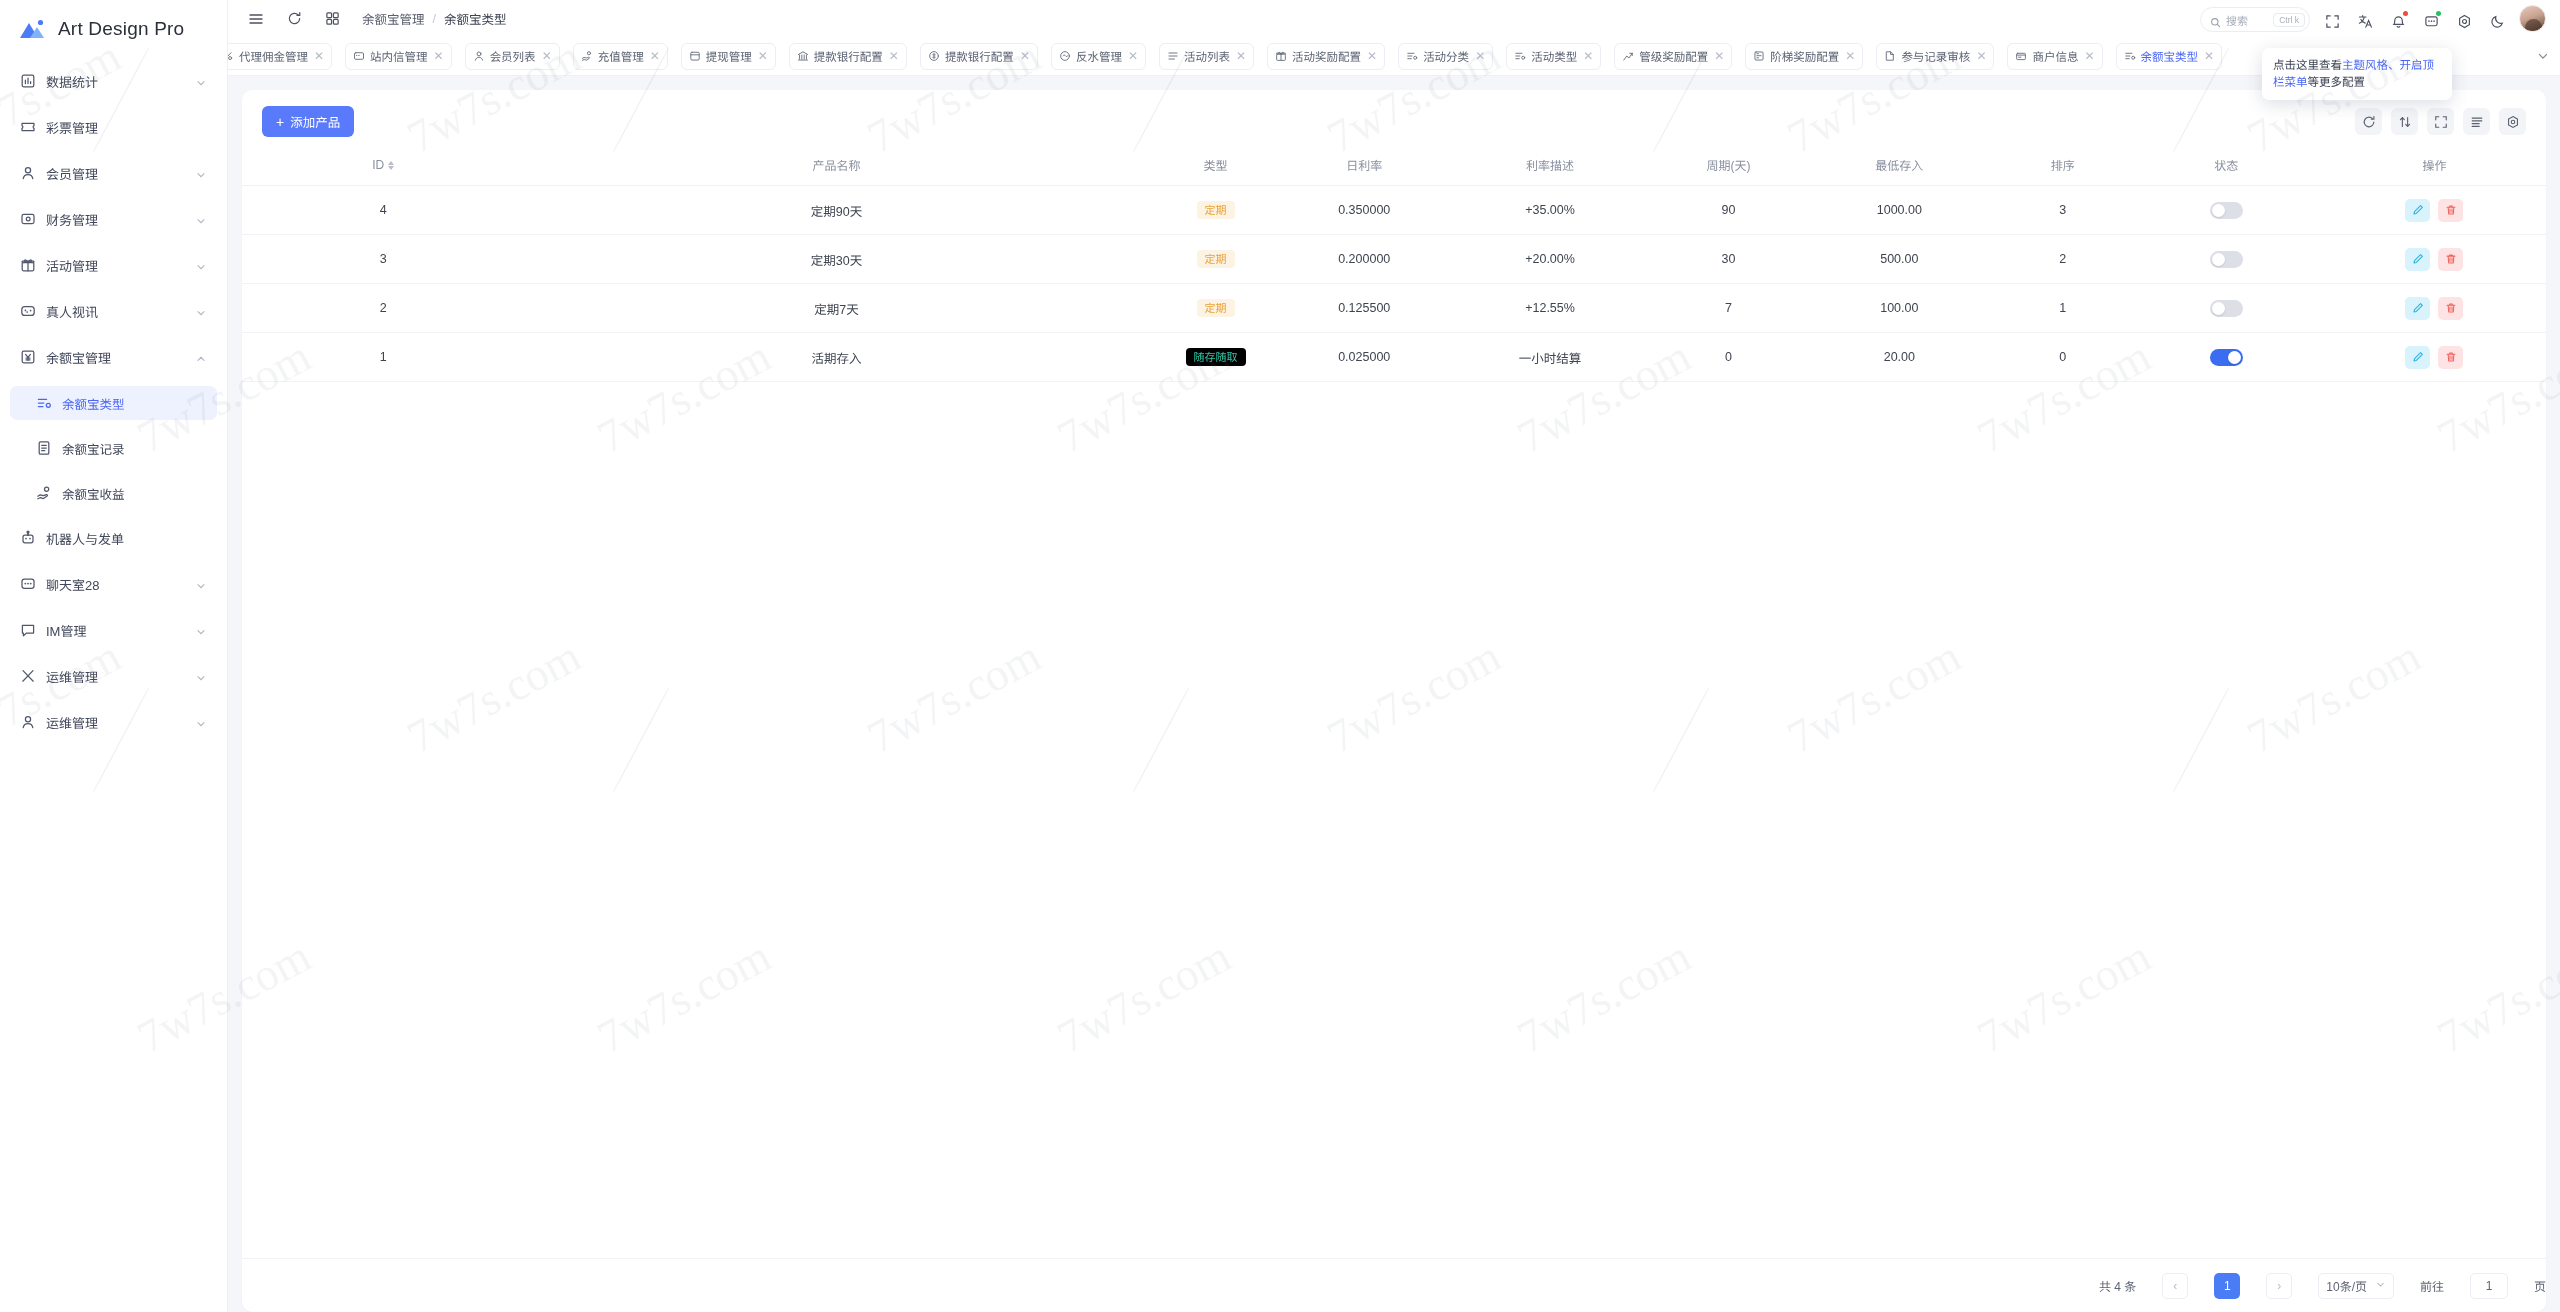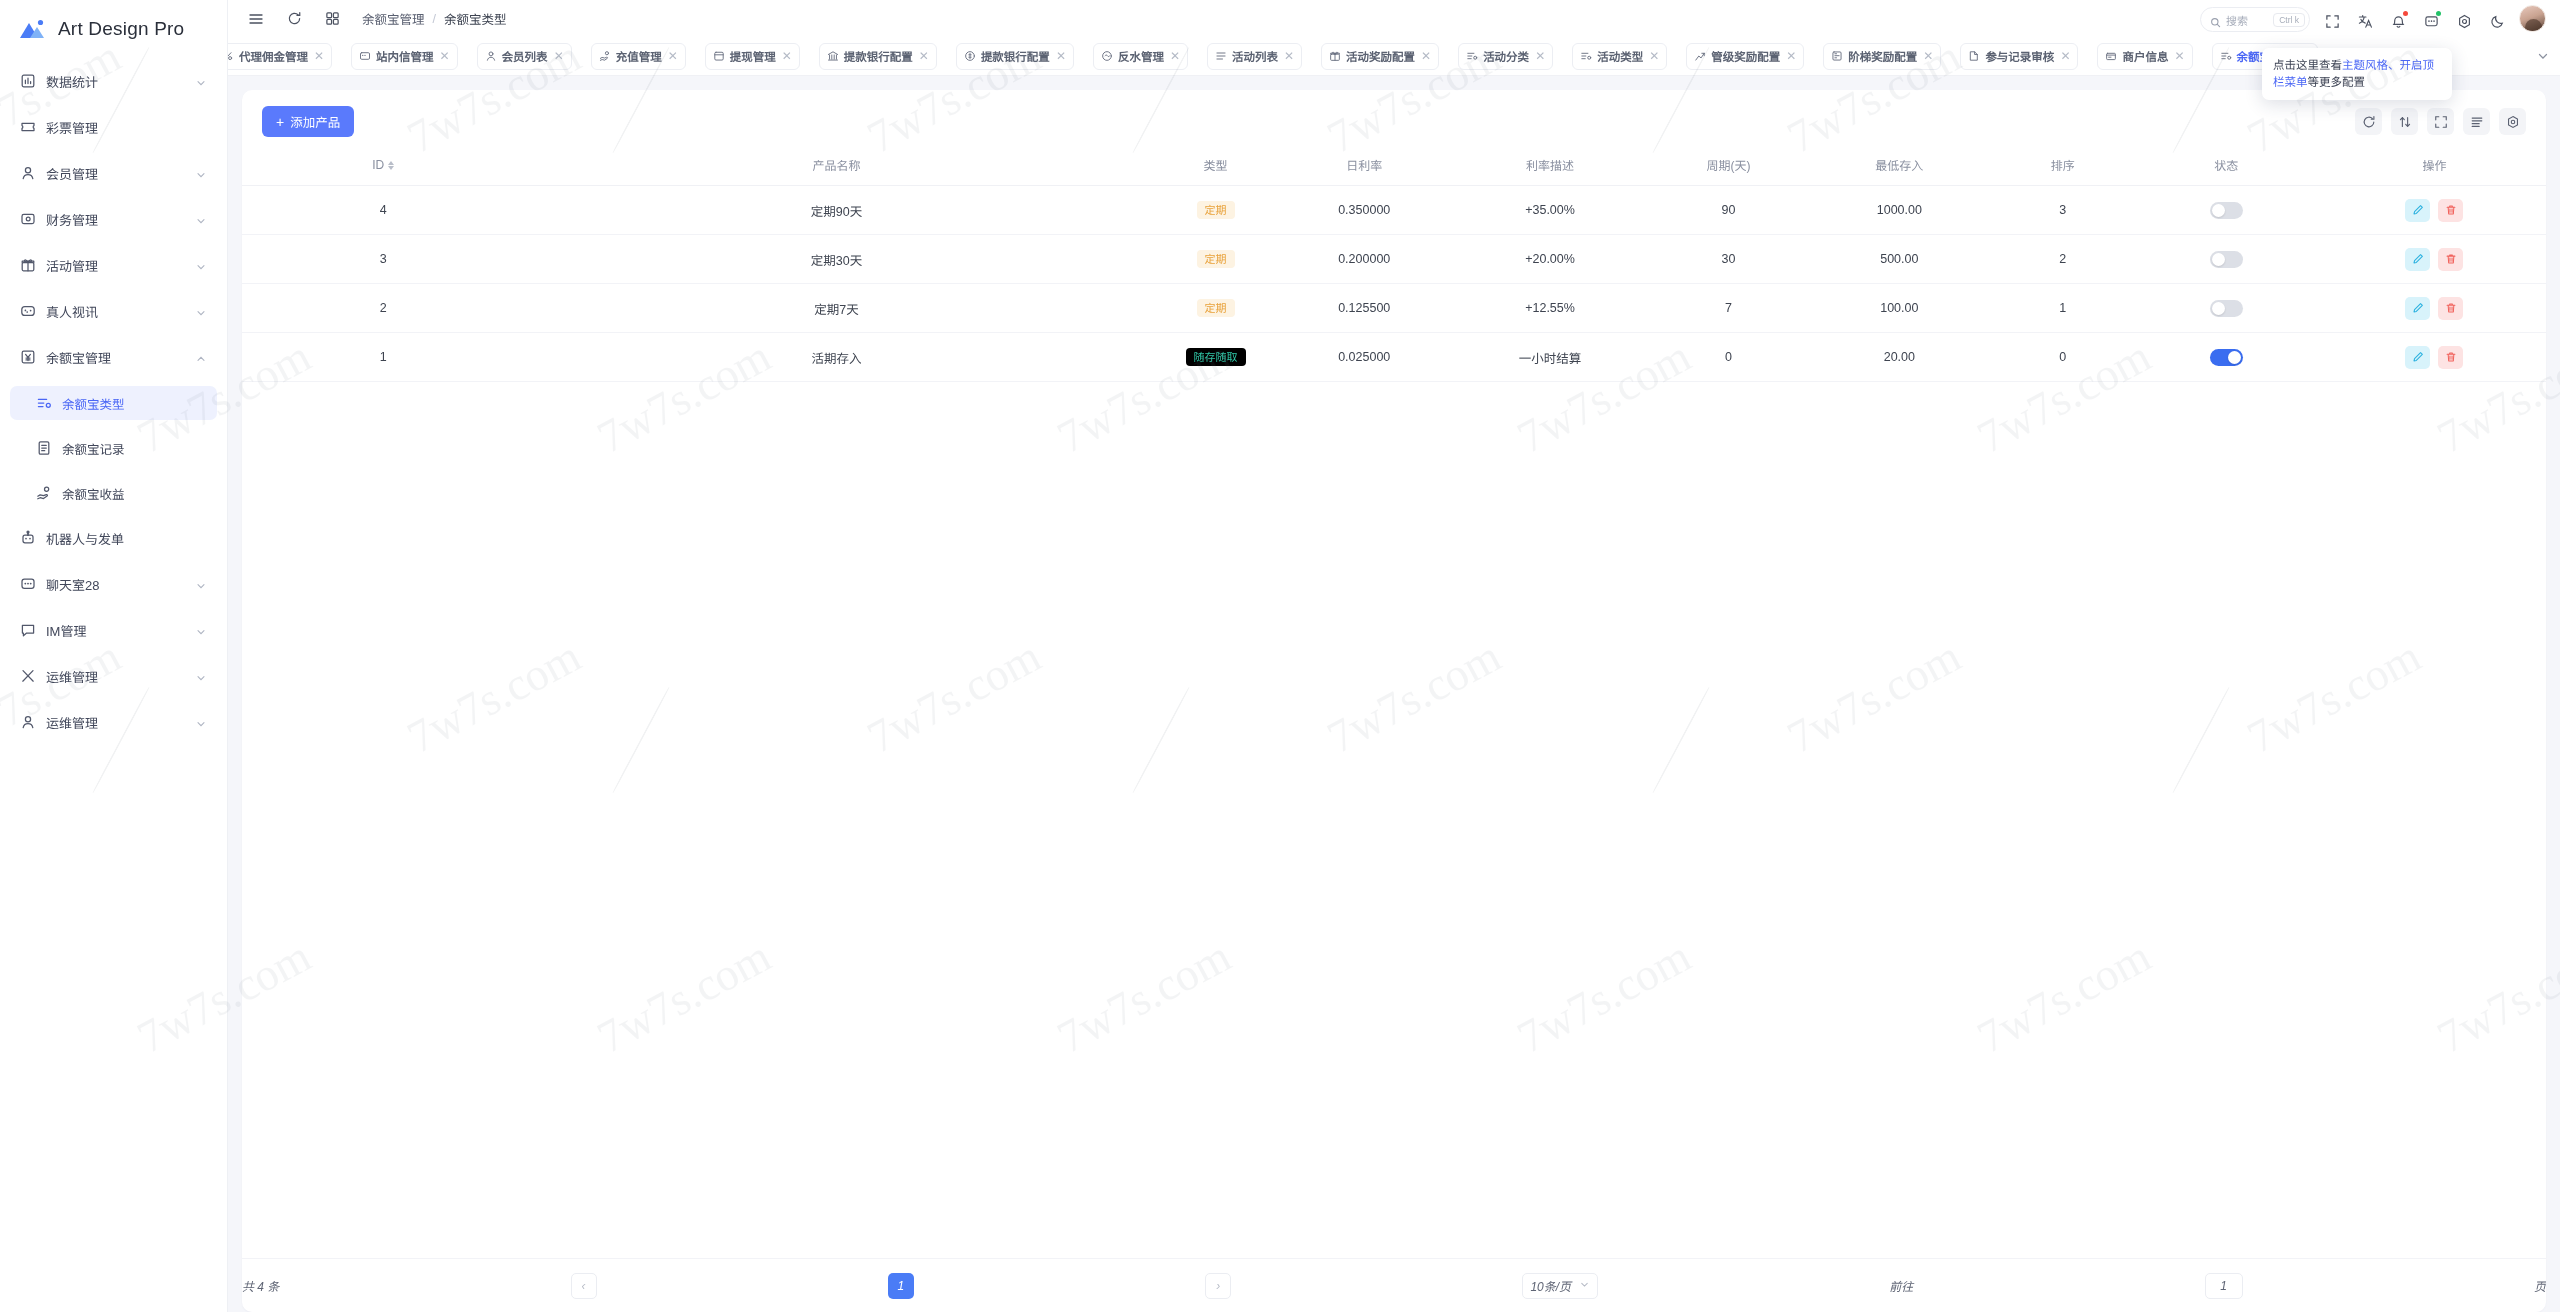--- a/index.html
+++ b/index.html
@@ -64,21 +64,21 @@
   .dot.green { background: #23c268; }
   .avatar {
     width: 27px; height: 27px; border-radius: 50%; overflow: hidden; cursor: pointer;
     background: linear-gradient(160deg,#e8c9bd 0%, #c9a391 45%, #5a4236 100%);
     border: 1px solid #f0e6e0; position: relative;
   }
   .avatar:after{content:"";position:absolute;left:5px;top:13px;width:17px;height:17px;border-radius:50% 50% 40% 40%;background:rgba(60,40,30,.55);}
 
   
   .tabsbar { height: 39px; background: #fff; display: flex; align-items: center; padding: 0 0 0 0; position: relative; flex: 0 0 39px; border-bottom:1px solid #f0f1f5;}
-  .tabs-scroll { display: flex; align-items: flex-end; gap: 19px; padding-left: 0px; overflow: hidden; flex: 1 1 auto; margin-left: -14px; font-weight: bold;}
+  .tabs-scroll { display: flex; align-items: flex-end; gap: 13px; padding-left: 0px; overflow: hidden; flex: 1 1 auto; margin-left: -14px;}
   .tab {
     height: 27px; border: 1px solid #eceef3; border-radius: 6px; background: #fff;
     display: flex; align-items: center; gap: 5px; padding: 0 7px; flex: 0 0 auto;
     font-size: 11.5px; color: #5b6272; cursor: pointer; white-space: nowrap;
   }
   .tab .t-ico { width: 12px; height: 12px; flex: 0 0 12px; color: #6a7081; display:flex;align-items:center;justify-content:center;}
   .tab .t-x { font-size: 12px; color: #b4bac6; margin-left: 1px; }
   .tab.active { color: #4a66f5; }
   .tabs-more { width: 34px; height: 39px; display: flex; align-items: center; justify-content: center; color: #8c92a0; flex: 0 0 34px; cursor: pointer;}
 
@@ -137,21 +137,21 @@
   .switch i { position: absolute; width: 13px; height: 13px; border-radius: 50%; background: #fff; top: 2px; left: 2px; transition: none; box-shadow: 0 1px 2px rgba(0,0,0,.12);}
   .switch.on { background: #3a6df0; }
   .switch.on i { left: 18px; }
 
   .act { display: inline-flex; gap: 8px; justify-content: center; }
   .act-btn { width: 25px; height: 23px; border-radius: 5px; display: flex; align-items: center; justify-content: center; cursor: pointer; }
   .act-btn.edit { background: #d8f3fb; color: #2fb3e0; }
   .act-btn.del { background: #fde3e3; color: #f1625c; }
 
   
-  .pager { height: 54px; display: flex; align-items: center; justify-content: space-between; gap: 0; border-top: 1px solid #f2f3f7; flex: 0 0 54px; font-style: italic;}
+  .pager { height: 54px; display: flex; align-items: center; justify-content: flex-end; gap: 26px; border-top: 1px solid #f2f3f7; flex: 0 0 54px;}
   .pg-total { font-size: 12px; color: #5f6575; }
   .pg-btn { width: 26px; height: 26px; border: 1px solid #ebedf2; border-radius: 5px; display: flex; align-items: center; justify-content: center; font-size: 12px; color: #b6bbc6; cursor: pointer; background:#fff;}
   .pg-num { width: 26px; height: 26px; border-radius: 5px; background: #4a7cf6; color: #fff; display: flex; align-items: center; justify-content: center; font-size: 12px; cursor: pointer; }
   .pg-sel { height: 26px; min-width: 74px; border: 1px solid #ebedf2; border-radius: 5px; display: flex; align-items: center; justify-content: space-between; padding: 0 7px; font-size: 12px; color: #5f6575; gap: 8px; cursor: pointer; background:#fff;}
   .pg-lbl { font-size: 12px; color: #5f6575; }
   .pg-input { width: 38px; height: 26px; border: 1px solid #ebedf2; border-radius: 5px; text-align: center; font-size: 12px; color: #5f6575; display:flex;align-items:center;justify-content:center; background:#fff;}
 
   
   .wm { position: absolute; inset: 0; pointer-events: none; z-index: 100; overflow: hidden; }
   .wm span {

